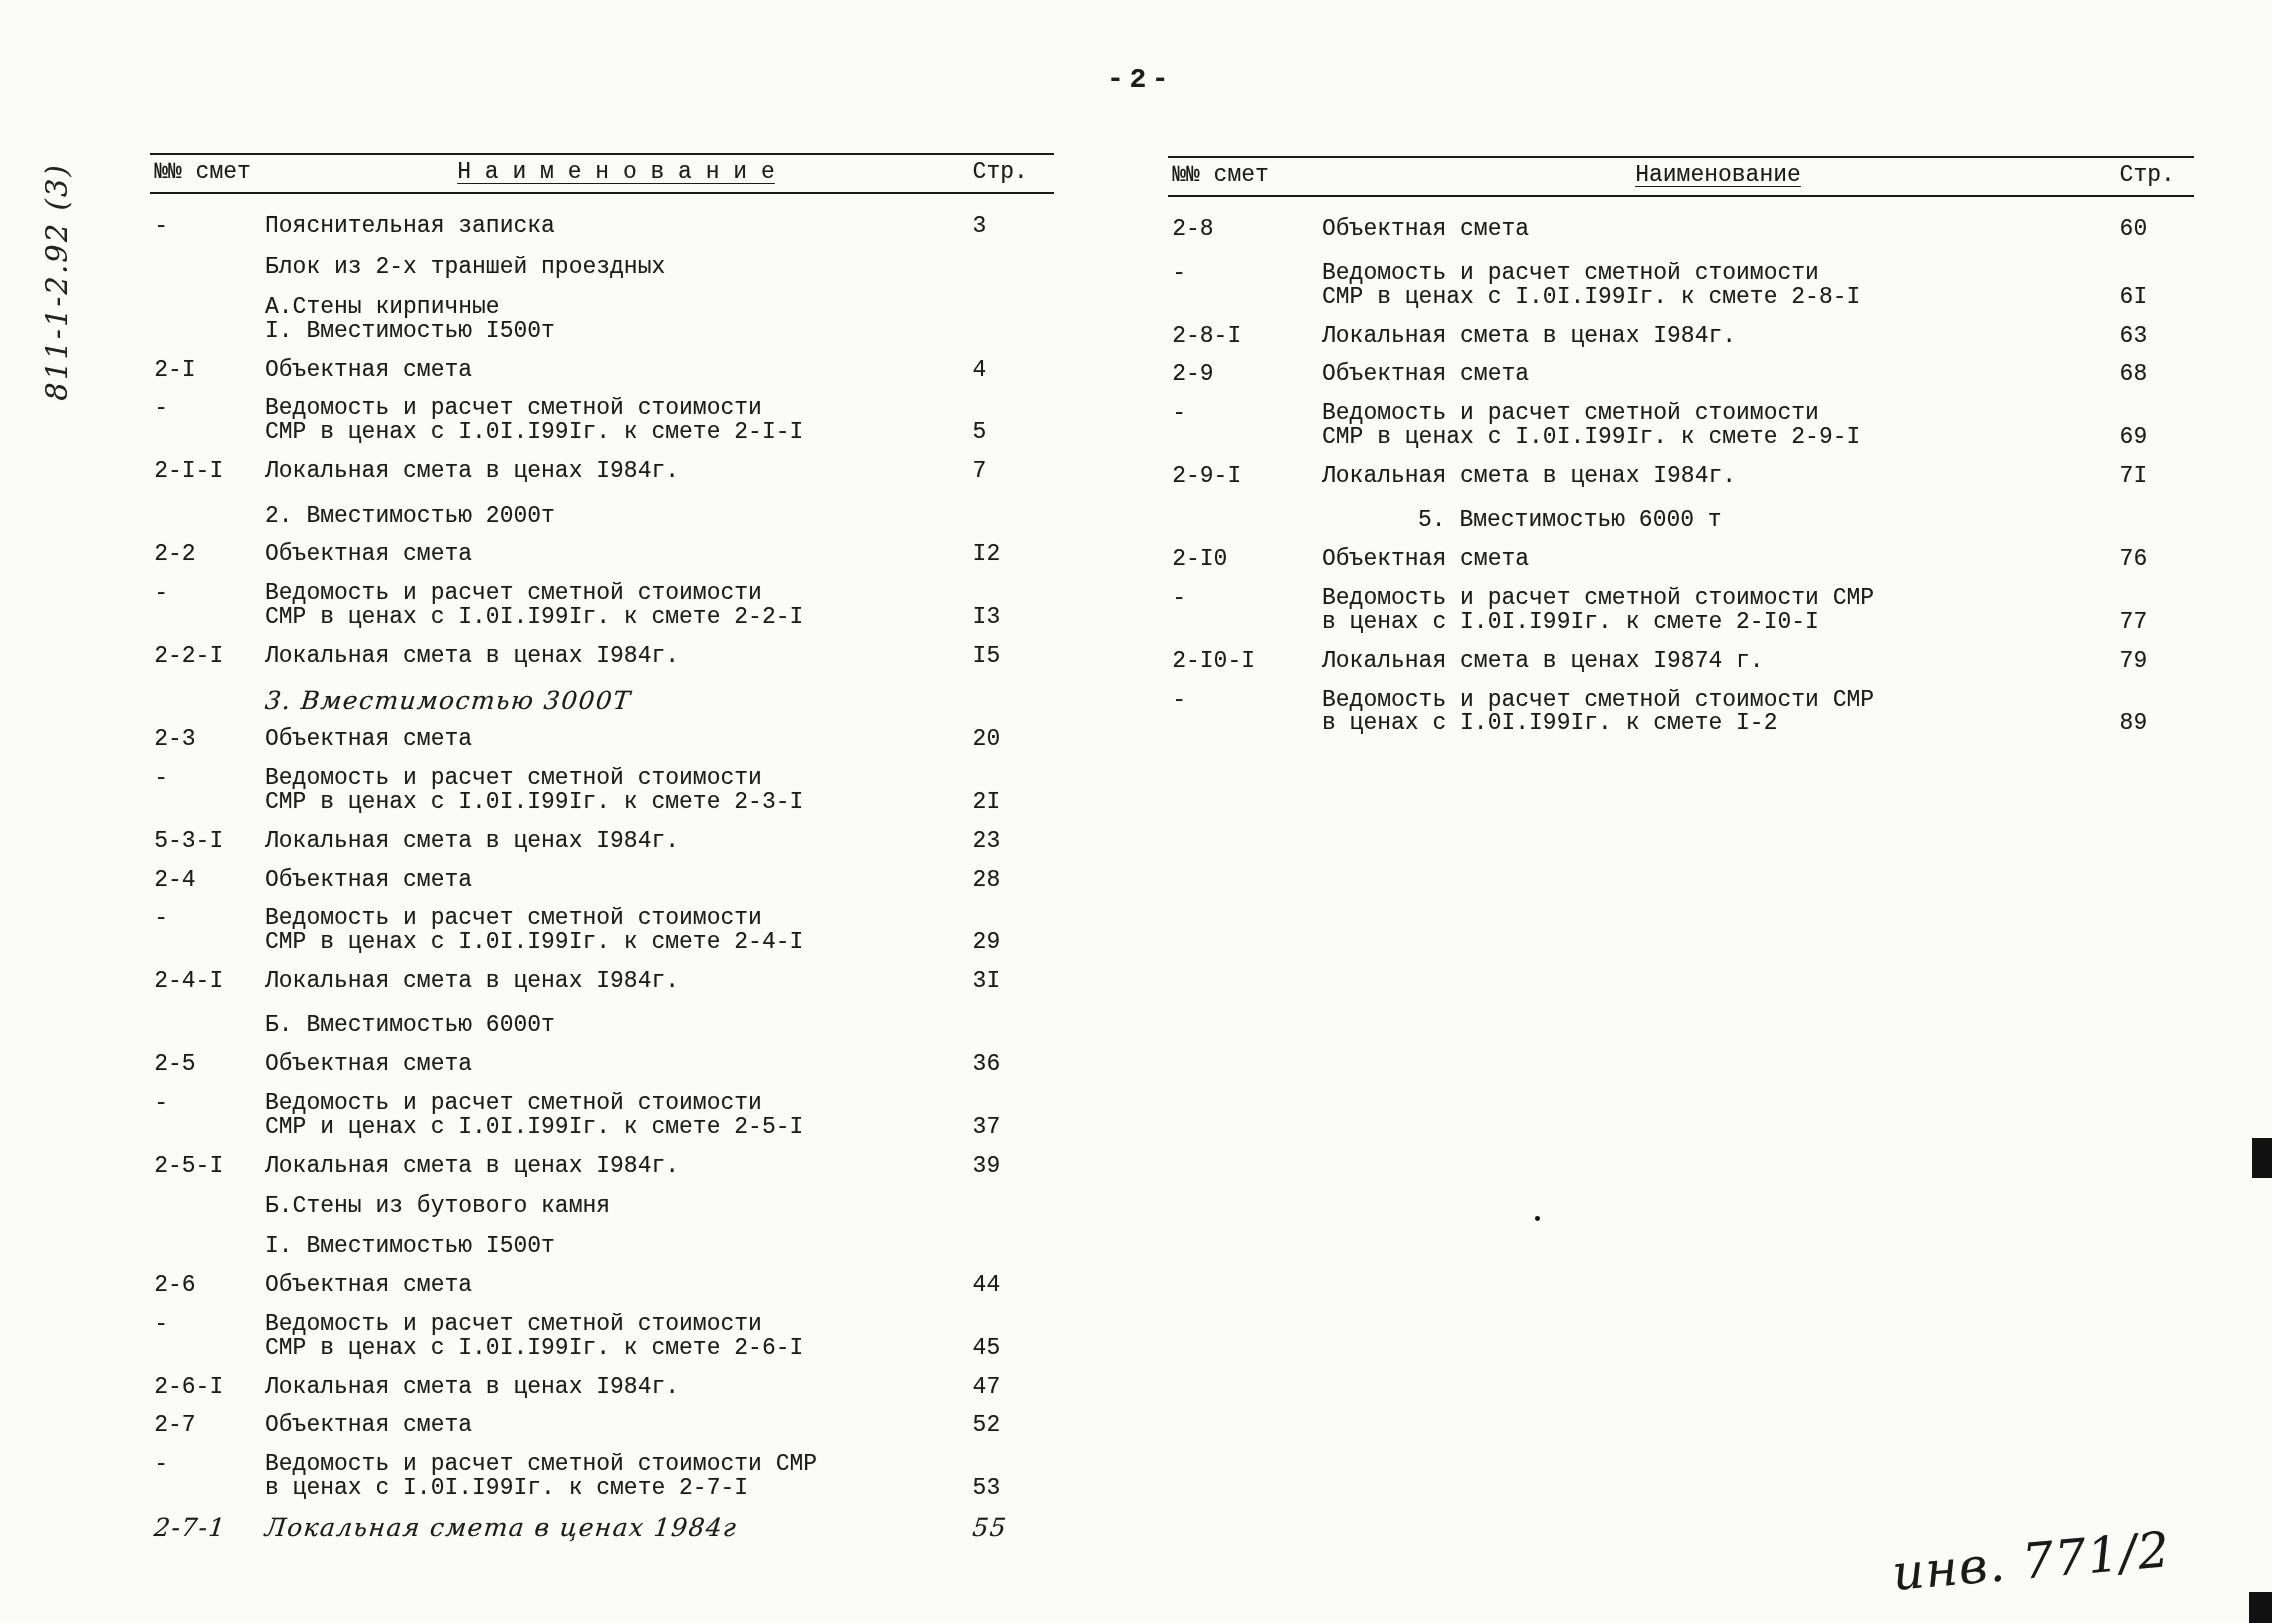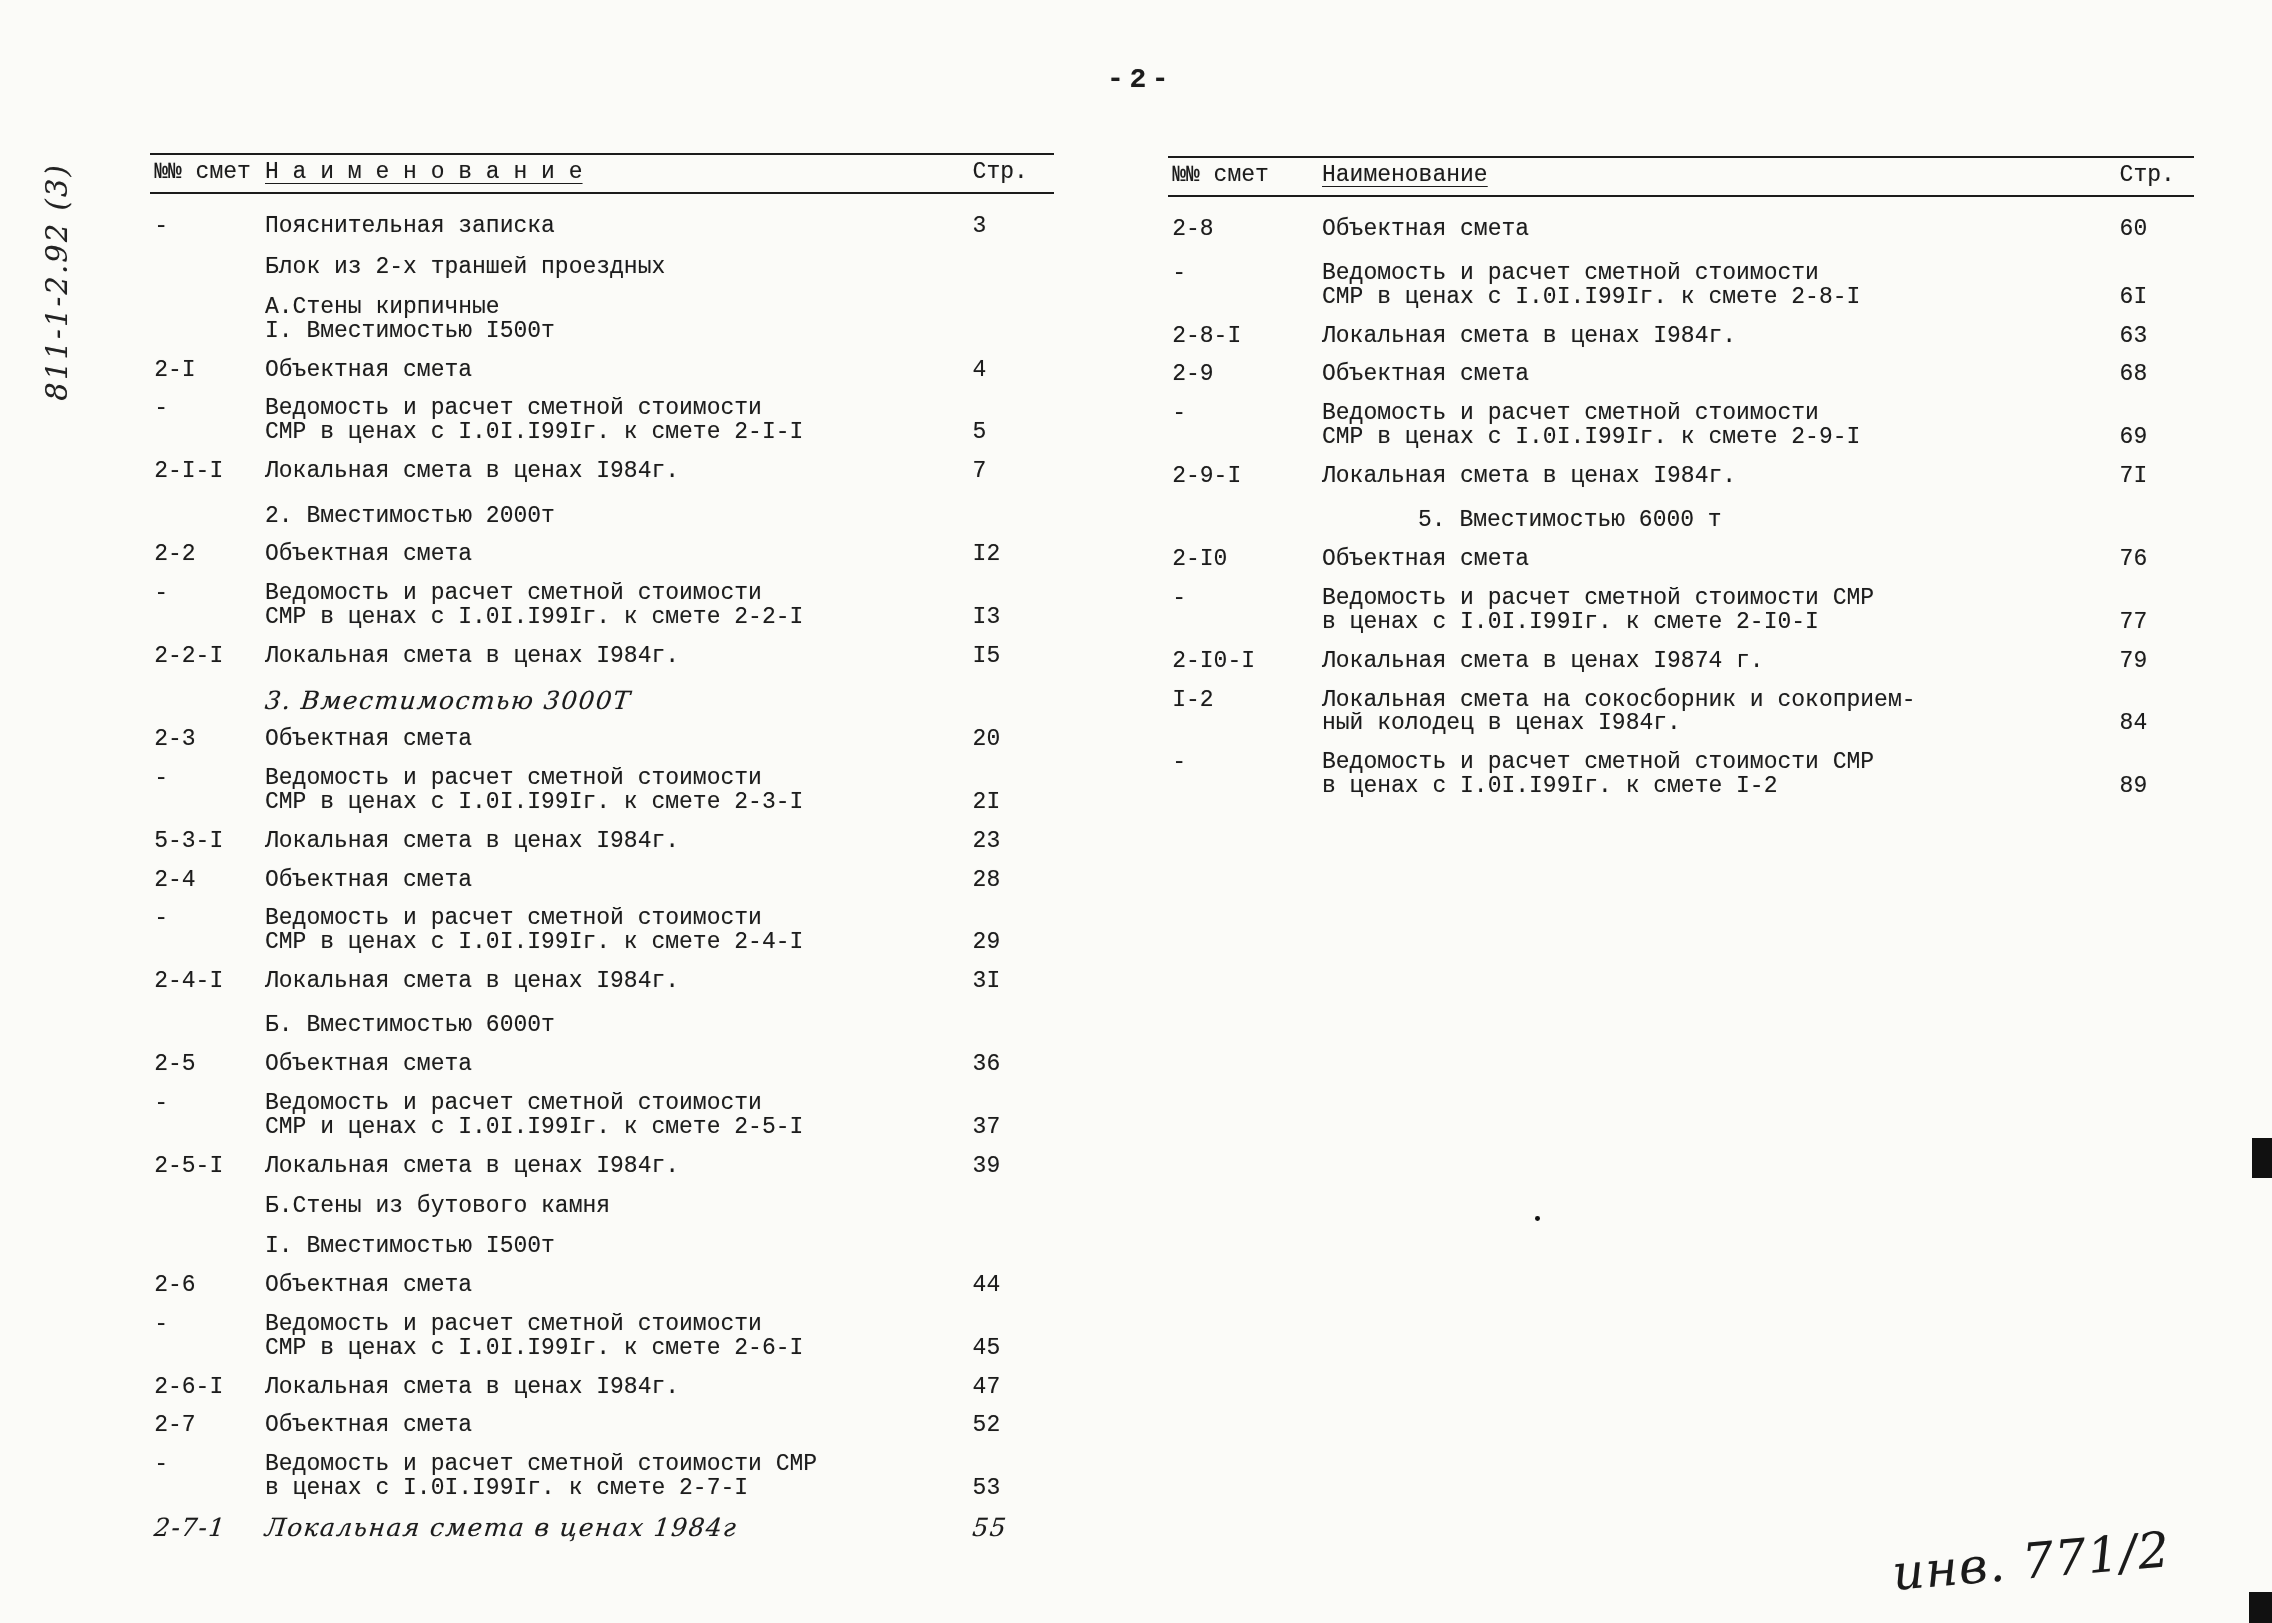--- a/index.html
+++ b/index.html
@@ -47,20 +47,21 @@
   .thead {
     display: grid;
     grid-template-columns: var(--numw) 1fr var(--pagew);
     border-top: 2.8px solid #1b1b1b;
     border-bottom: 2.8px solid #1b1b1b;
     padding: 5.6px 0 8.3px 0;
     align-items: end;
   }
   .thead .c-num { font-weight: normal; }
   .thead .hname {
+    text-align: center;
     text-decoration: underline;
     text-underline-offset: 4.9px;
     text-decoration-thickness: 1.4px;
   }
 
   .rows { padding-top: 21px; }
   .row {
     display: grid;
     grid-template-columns: var(--numw) 1fr var(--pagew);
     margin-top: 15.3px;
@@ -327,26 +328,20 @@
           <span class="c-name">Ведомость и расчет  сметной  стоимости СМР
 в ценах с I.0I.I99Iг. к смете 2-I0-I</span>
           <span class="c-page">77</span>
         </div>
         <div class="row item">
           <span class="c-num">2-I0-I</span>
           <span class="c-name">Локальная смета в ценах I9874 г.</span>
           <span class="c-page">79</span>
         </div>
         <div class="row item">
-          <span class="c-num">I-2</span>
-          <span class="c-name">Локальная смета на сокосборник и сокоприем-
-ный колодец в ценах I984г.</span>
-          <span class="c-page">84</span>
-        </div>
-        <div class="row item">
           <span class="c-num">-</span>
           <span class="c-name">Ведомость и расчет сметной стоимости СМР
 в ценах с I.0I.I99Iг. к смете I-2</span>
           <span class="c-page">89</span>
         </div>
       </div>
   </section>
 
   <div class="inv-note">инв. 771/2</div>
 

